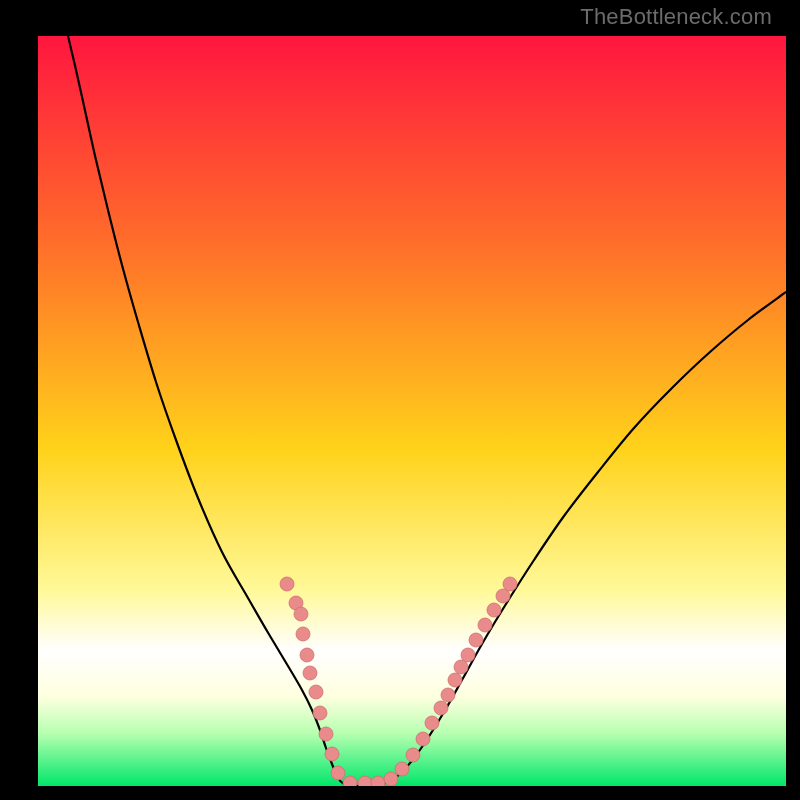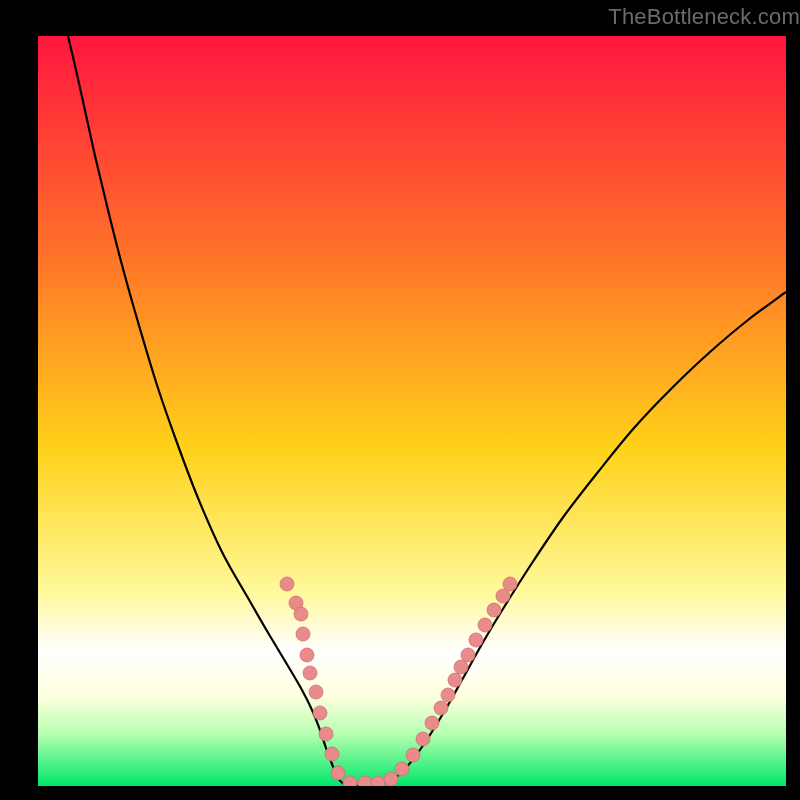--- a/index.html
+++ b/index.html
@@ -15,21 +15,21 @@
     position: absolute;
     left: 0;
     top: 0;
     width: 800px;
     height: 800px;
     background: #000;
   }
   .watermark {
     position: absolute;
     top: 4px;
-    right: 0;
+    right: 28px;
     color: #6b6b6b;
     font-size: 22px;
     font-weight: 500;
     letter-spacing: 0.2px;
     z-index: 10;
   }
   svg.plot {
     position: absolute;
     left: 0;
     top: 0;

